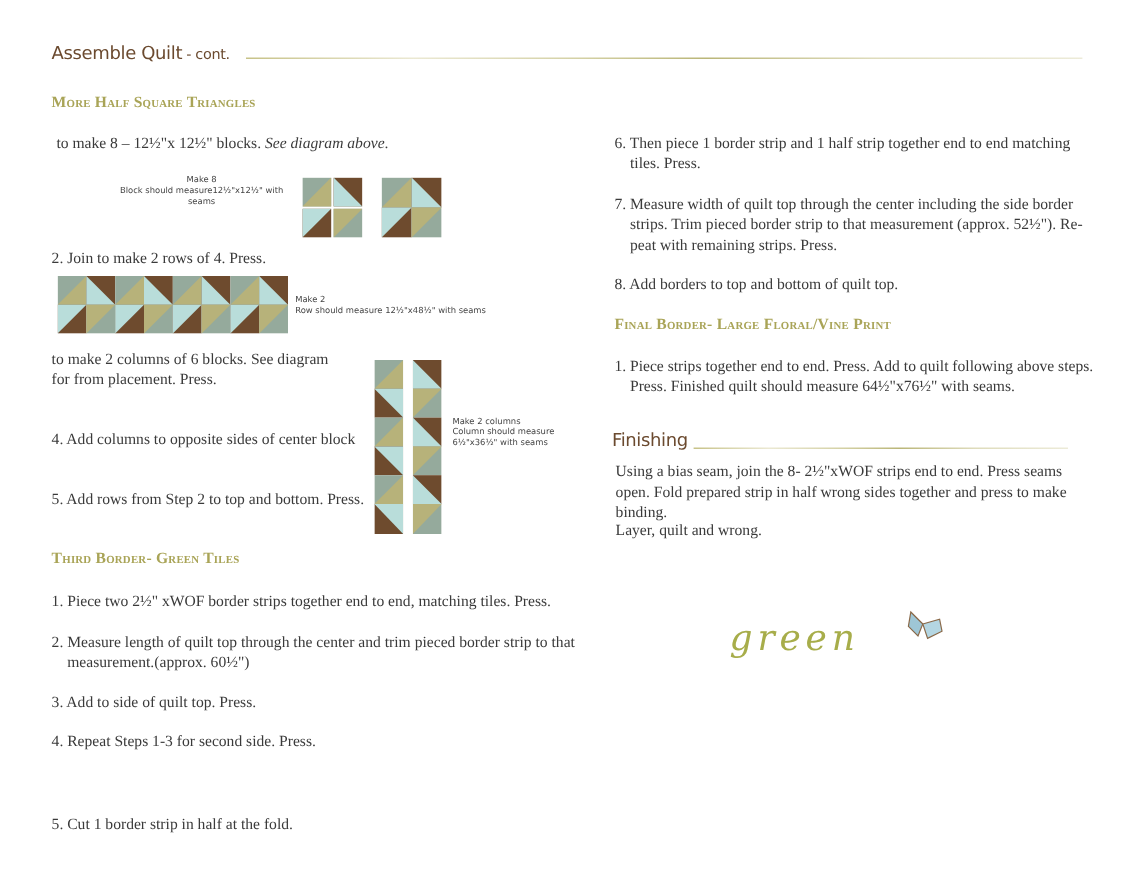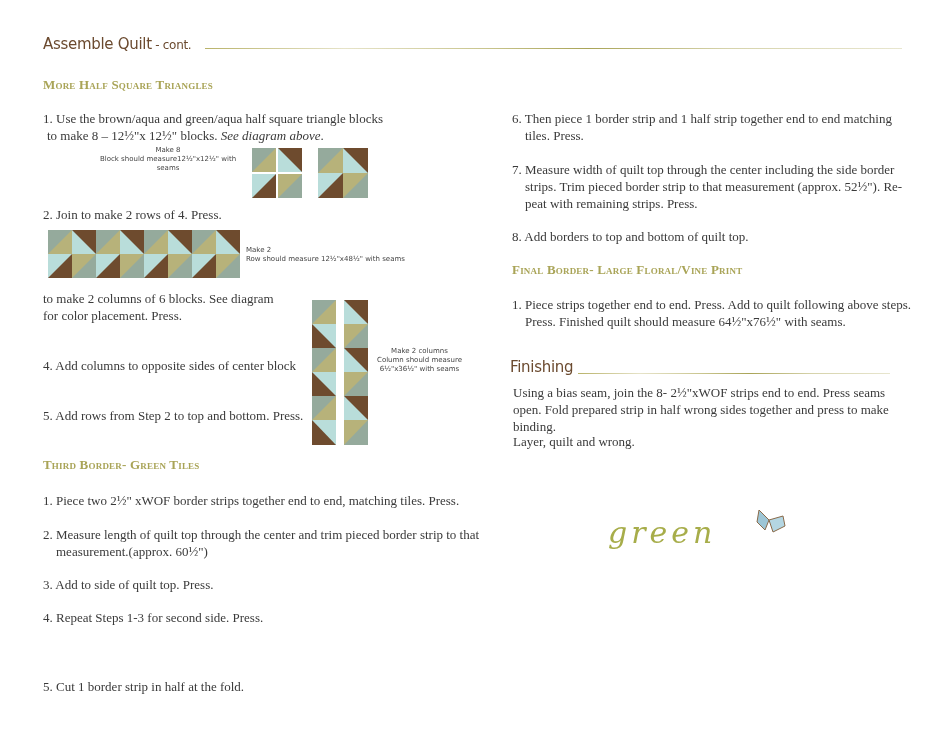--- a/index.html
+++ b/index.html
@@ -19,21 +19,20 @@
 <body>
 
 <div class="abs h1" style="left:43px;top:35px;">
   <span>Assemble Quilt</span><span class="sub"> - cont.</span>
 </div>
 <div class="rule" style="left:205px;top:48px;width:697px;"></div>
 
 <div class="abs sect" style="left:43px;top:77px;">More Half Square Triangles</div>
 
 <div class="abs p" style="left:43px;top:110px;width:400px;">
-  <div>1. Use the brown/aqua and green/aqua half square triangle blocks</div>
   <div style="padding-left:4px;"><span>to make 8 – 12½"x 12½" blocks. </span><i>See diagram above</i><span>.</span></div>
 </div>
 
 <div class="abs cap" style="left:88px;top:146px;width:160px;text-align:center;">
   <div>Make 8</div>
   <div>Block should measure12½"x12½" with seams</div>
 </div>
 
 <svg class="tile" style="left:252px;top:148px;" width="50" height="50">
   <rect x="0" y="0" width="24" height="24" fill="#95aa9c"></rect>
@@ -102,21 +101,21 @@
   </g>
 </svg>
 
 <div class="abs cap" style="left:246px;top:246px;">
   <div>Make 2</div>
   <div>Row should measure 12½"x48½" with seams</div>
 </div>
 
 <div class="abs p" style="left:43px;top:290px;width:260px;">
   <div>to make 2 columns of 6 blocks. See diagram</div>
-  <div>for color placement. Press.</div>
+  <div>for from placement. Press.</div>
 </div>
 <div class="abs p" style="left:43px;top:357px;width:260px;">
   <div>4. Add columns to opposite sides of center block</div>
 </div>
 <div class="abs p" style="left:43px;top:407px;">5. Add rows from Step 2 to top and bottom. Press.</div>
 
 <svg class="tile" style="left:312px;top:300px;" width="24" height="145">
   <rect x="0" y="0" width="24" height="24" fill="#95aa9c"></rect>
     <polygon points="24,0 24,24 0,24" fill="#b7b27a"></polygon>
   <rect x="0" y="24" width="24" height="24" fill="#6e4b2e"></rect>
@@ -138,21 +137,21 @@
   <rect x="0" y="48" width="24" height="24" fill="#6e4b2e"></rect>
     <polygon points="0,48 0,72 24,72" fill="#b9ddda"></polygon>
   <rect x="0" y="72" width="24" height="24" fill="#95aa9c"></rect>
     <polygon points="0,72 24,72 0,96" fill="#b7b27a"></polygon>
   <rect x="0" y="96" width="24" height="24" fill="#6e4b2e"></rect>
     <polygon points="0,96 0,120 24,120" fill="#b9ddda"></polygon>
   <rect x="0" y="120" width="24" height="25" fill="#95aa9c"></rect>
     <polygon points="0,120 24,120 0,145" fill="#b7b27a"></polygon>
 </svg>
 
-<div class="abs cap" style="left:377px;top:347px;text-align:center;">
+<div class="abs cap" style="left:377px;top:347px;">
   <div>Make 2 columns</div>
   <div>Column should measure</div>
   <div>6½"x36½" with seams</div>
 </div>
 
 <div class="abs sect" style="left:43px;top:457px;">Third Border- Green Tiles</div>
 <div class="abs p hang" style="left:43px;top:492px;width:430px;">1. Piece two 2½" xWOF border strips together end to end, matching tiles. Press.</div>
 <div class="abs p hang" style="left:43px;top:526px;width:425px;">2. Measure length of quilt top through the center and trim pieced border strip to that measurement.(approx. 60½")</div>
 <div class="abs p" style="left:43px;top:576px;">3. Add to side of quilt top. Press.</div>
 <div class="abs p" style="left:43px;top:609px;">4. Repeat Steps 1-3 for second side. Press.</div>

